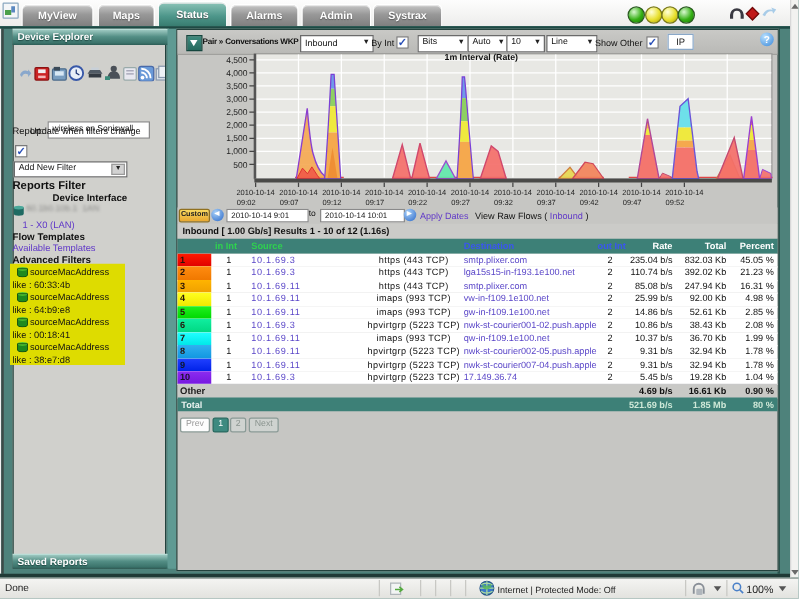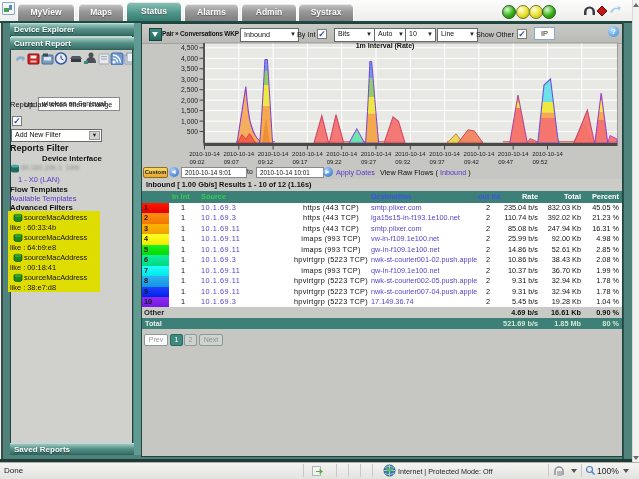--- a/index.html
+++ b/index.html
@@ -55,21 +55,20 @@
 <div class="abs" style="left:1px;top:23px;width:2px;height:436px;background:#3c4a47;"></div>
 <div class="abs" style="left:0;top:459px;width:632px;height:3px;background:#203a36;"></div>
 <div class="abs" style="left:622px;top:23px;width:2px;height:436px;background:#2a544e;"></div>
 
 <div class="abs" style="left:632px;top:0;width:7px;height:462px;background:#f2f2f0;border-left:1px solid #d8d8d8;box-sizing:border-box;"></div>
 <div class="abs" style="left:633px;top:3px;width:0;height:0;border-left:3px solid transparent;border-right:3px solid transparent;border-bottom:4px solid #6a6a6a;"></div>
 <div class="abs" style="left:633px;top:456px;width:0;height:0;border-left:3px solid transparent;border-right:3px solid transparent;border-top:4px solid #6a6a6a;"></div>
 
 <div class="abs" style="left:10px;top:23px;width:123px;height:432px;background:#d0d0cc;border:1px solid #23423d;box-sizing:border-box;"></div>
 <div class="hdrbar" style="left:10px;top:23px;">Device Explorer</div>
-<div class="hdrbar" style="left:10px;top:37px;">Current Report</div>
 <svg class="abs" style="left:14px;top:51px;" width="118" height="14" viewBox="0 0 118 14">
 <path d="M2,9 C3,5.5 6,4.5 8.5,6 L8.5,4.5 L11,7.5 L8.5,10.5 L8.5,8.5 C6,7.5 4.5,8 3.5,10.5 Z" fill="#8aa8cc"></path>
 <rect x="14" y="3" width="11" height="10" rx="1" fill="#cc2424" stroke="#8a1212"></rect>
       <rect x="16.5" y="4.5" width="6" height="3" fill="#f0f0f0"></rect>
       <rect x="16.5" y="9.5" width="6" height="2" fill="#f4b8b8"></rect>
 <rect x="28" y="4" width="11" height="9" rx="1" fill="#7a9ec0" stroke="#4a6a8a"></rect>
       <rect x="30" y="6" width="7" height="3.5" fill="#d8e8f4"></rect>
       <rect x="29" y="2.5" width="5" height="3" fill="#3a4a58"></rect>
 <circle cx="47" cy="7.5" r="5.5" fill="#e8eef8" stroke="#3858a8" stroke-width="1.5"></circle>
       <path d="M47,4.5 L47,7.5 L49.5,9" stroke="#203878" stroke-width="1" fill="none"></path>

